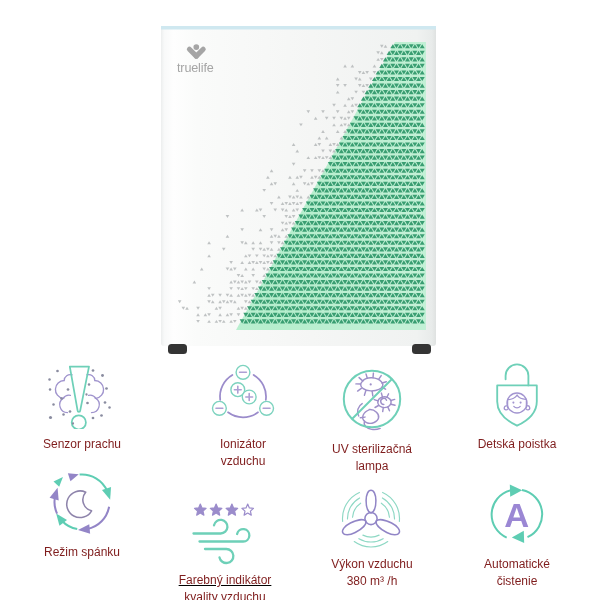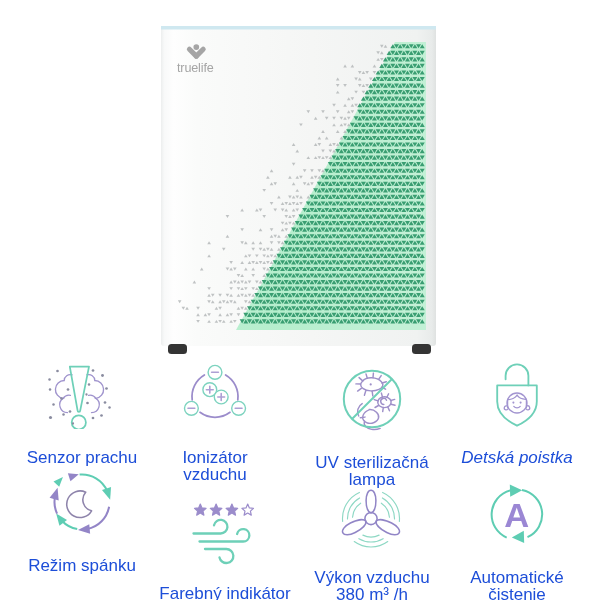--- a/index.html
+++ b/index.html
@@ -2,21 +2,21 @@
 <html><head>
 <meta charset="utf-8">
 <style>
   html,body{margin:0;padding:0;}
   body{width:600px;height:600px;background:#ffffff;font-family:"Liberation Sans",sans-serif;overflow:hidden;}
   #page{position:relative;width:540px;height:600px;background:#fff;}
   #product{position:absolute;left:0;top:0;width:600px;height:360px;}
   .feat-grid{position:absolute;left:0;top:358px;width:600px;height:242px;}
   .feat{position:absolute;width:150px;text-align:center;}
   .feat .ico{height:72px;display:flex;align-items:center;justify-content:center;}
-  .feat .lbl{margin-top:20px;font-size:17px;line-height:16.5px;color:#1d4ed8;white-space:pre-line;}
+  .feat .lbl{margin-top:6px;font-size:12px;line-height:16.5px;color:#7f1d1d;white-space:pre-line;}
 </style>
 </head>
 <body>
 
 <div id="page">
 
   <svg id="product" viewBox="0 0 600 360">
     <defs>
       <linearGradient id="bodyGrad" x1="0" y1="0" x2="1" y2="0">
         <stop offset="0" stop-color="#eceeee"></stop>
@@ -1585,21 +1585,21 @@
             <circle cx="42" cy="25.5" r="1.25"></circle>
               <circle cx="39.5" cy="35.5" r="1.15"></circle>
             <circle cx="54.5" cy="56.5" r="1.35"></circle>
               <circle cx="62.5" cy="48.5" r="1.25"></circle>
           </g>
         </svg>
       </div>
       <div class="lbl">Senzor prachu</div>
     </div>
 
-    <div class="feat" style="left:140px;top:0px;">
+    <div class="feat" style="left:168px;top:0px;">
       <div class="ico">
         <svg width="70" height="70" viewBox="0 0 70 70">
           <g transform="translate(0,3.5)">
           <g fill="none" stroke="#9b8ccb" stroke-width="1.75" stroke-linecap="round">
             <path d="M24.4 12.5 a25 25 0 0 0 -12.2 24.9"></path>
             <path d="M45.6 12.5 a25 25 0 0 1 12.2 24.9"></path>
             <path d="M20 49.8 a25 25 0 0 0 30 0"></path>
           </g>
           <g fill="#ffffff" stroke="#7dd3bf" stroke-width="1.4">
             <circle cx="35" cy="9.8" r="6.9"></circle>
@@ -1648,21 +1648,21 @@
           <g fill="none" stroke="#6ed0b8" stroke-width="2">
             <circle cx="35" cy="35" r="28.2"></circle>
             <path d="M15 55 L55 15"></path>
           </g>
         </svg>
       </div>
       <div class="lbl">UV sterilizačná
 lampa</div>
     </div>
 
-    <div class="feat" style="left:442px;top:0px;font-style:italic;">
+    <div class="feat" style="left:442px;top:0px;">
       <div class="ico">
         <svg width="70" height="70" viewBox="0 0 70 70">
           <g fill="none" stroke="#6ed0b8" stroke-width="1.85" stroke-linecap="round" stroke-linejoin="round">
             <path d="M23.6 20.2 V16.8 a11.4 11.4 0 0 1 22.8 0 V26.4"></path>
             <path d="M15.2 26.4 H54.8 V42.4 c0 11.3 -9.7 19.5 -19.8 24.3 C24.9 61.9 15.2 53.7 15.2 42.4 Z"></path>
           </g>
           <g fill="none" stroke="#a294d0" stroke-width="1.3" stroke-linecap="round">
             <circle cx="35" cy="44" r="10"></circle>
             <path d="M25.8 40.5 c3.5 0.4 7.5 -1.6 9.3 -4.3 c1.8 2.5 5.4 4.3 9.2 4.1"></path>
             <path d="M25.6 40.4 V48.6 M44.4 40.3 V48.6"></path>

